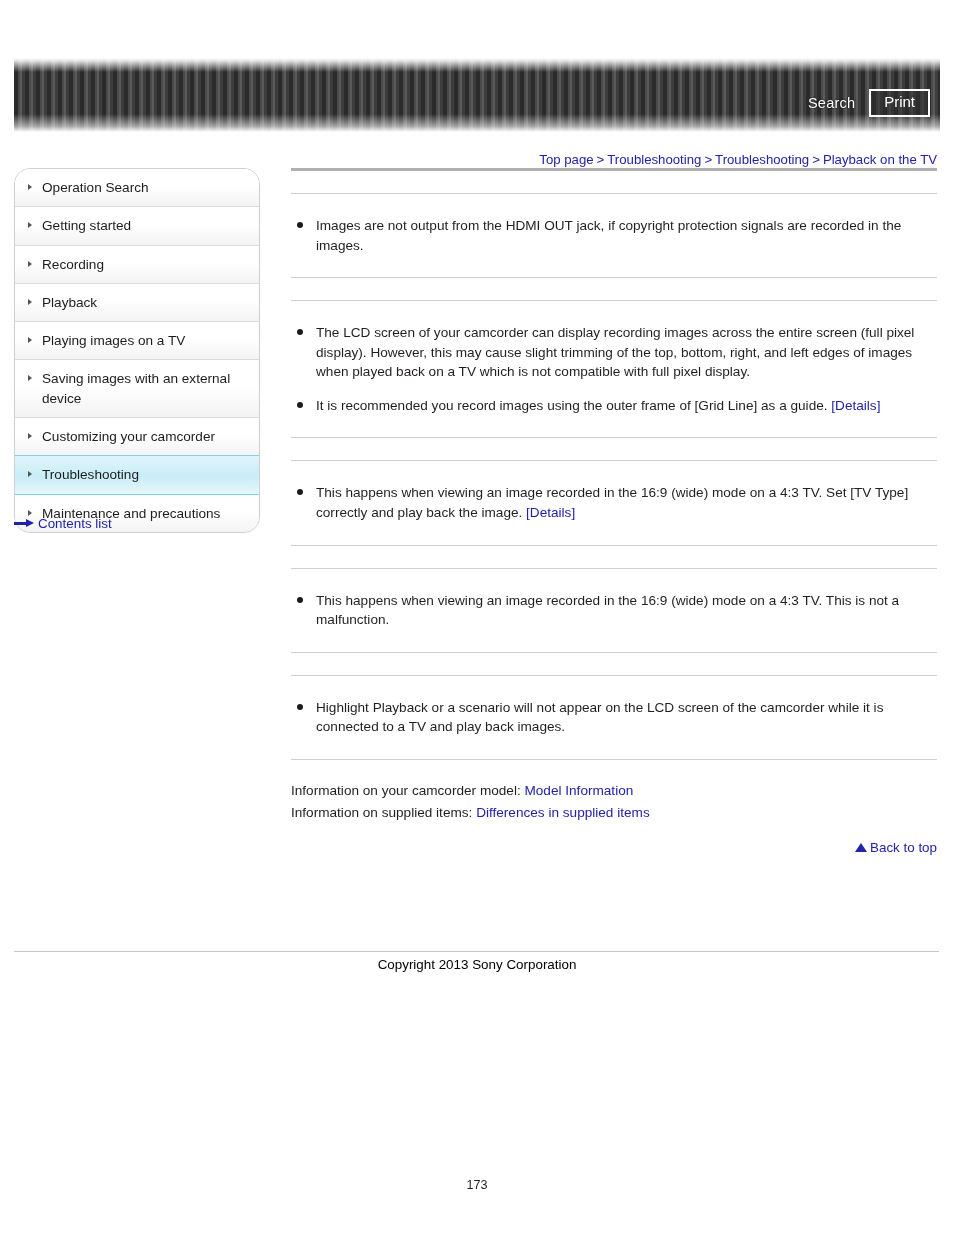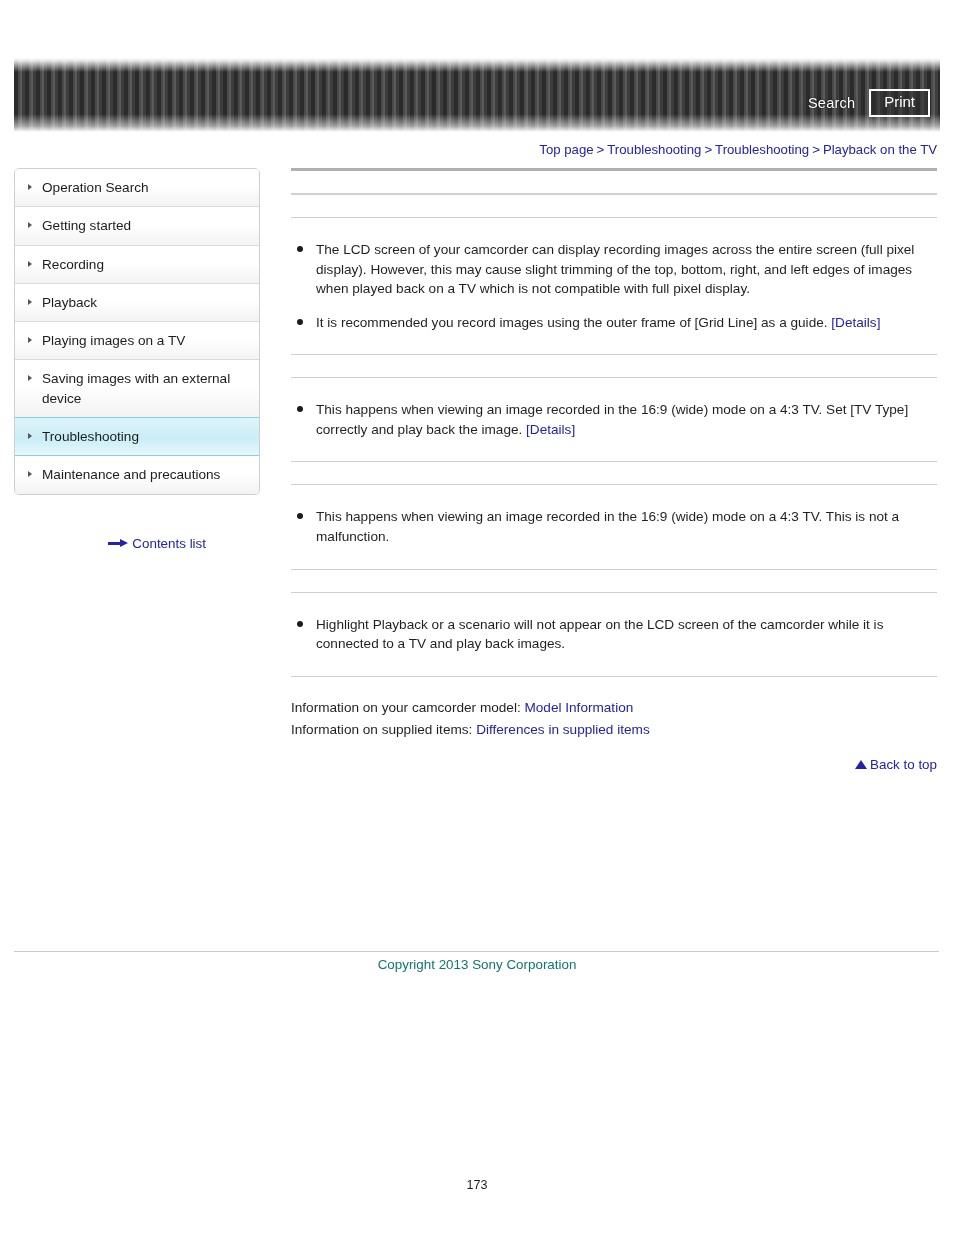--- a/index.html
+++ b/index.html
@@ -60,21 +60,21 @@
     padding: 3px 13px 4px 13px;
     background: rgba(45,45,45,0.55);
     line-height: 1.1;
     cursor: pointer;
   }
 
   
   #breadcrumb {
     position: absolute;
     left: 0;
-    top: 142px;
+    top: 152px;
     width: 937px;
     text-align: right;
     font-size: 13.2px;
     color: #1a1aa8;
     white-space: nowrap;
   }
   #breadcrumb .bc-link {
     color: #2222aa;
     text-decoration: none;
     cursor: pointer;
@@ -84,21 +84,21 @@
     padding: 0 3px;
   }
 
   
   #sidebar {
     position: absolute;
     left: 14px;
     top: 168px;
     width: 244px;
     border: 1px solid #cfcfcf;
-    border-radius: 5px;
+    border-radius: 16px;
     background: #ffffff;
     overflow: hidden;
   }
   .nav-item {
     position: relative;
     padding: 9px 12px 9px 27px;
     font-size: 13.6px;
     color: #1d1d1d;
     border-bottom: 1px solid #dcdcdc;
     background: linear-gradient(to bottom, #ffffff 0%, #ffffff 45%, #f3f3f3 100%);
@@ -120,23 +120,22 @@
   .nav-item.active {
     background: linear-gradient(to bottom, #dff4fa 0%, #c9edf7 55%, #e7f8fc 100%);
     border-top: 1px solid #7fd3e8;
     border-bottom: 1px solid #7fd3e8;
     margin-top: -1px;
   }
 
   #contents-list-row {
     position: absolute;
     left: 14px;
-    top: 536px;
+    top: 516px;
     width: 192px;
-    text-align: right;
     font-size: 13.4px;
     white-space: nowrap;
   }
   #contents-list-link {
     color: #2222aa;
     text-decoration: none;
     cursor: pointer;
   }
   .arrow-right-icon {
     display: inline-block;
@@ -253,21 +252,21 @@
     height: 1px;
     background: #c9c9c9;
   }
   #copyright {
     position: absolute;
     left: 0;
     top: 957px;
     width: 954px;
     text-align: center;
     font-size: 13.4px;
-    color: #0f766e;
+    color: #000000;
   }
   #page-number {
     position: absolute;
     left: 0;
     top: 1178px;
     width: 954px;
     text-align: center;
     font-size: 12.6px;
     color: #231f20;
   }
@@ -304,40 +303,52 @@
     <span>Playback</span>
   </div>
   <div class="nav-item">
     <span class="tri"></span>
     <span>Playing images on a TV</span>
   </div>
   <div class="nav-item">
     <span class="tri"></span>
     <span>Saving images with an external device</span>
   </div>
+  <div class="nav-item">
+    <span class="tri"></span>
+    <span>Customizing your camcorder</span>
+  </div>
   <div class="nav-item active">
     <span class="tri"></span>
     <span>Troubleshooting</span>
   </div>
   <div class="nav-item">
     <span class="tri"></span>
     <span>Maintenance and precautions</span>
   </div>
 </nav>
 
 <div id="contents-list-row">
   <span class="arrow-right-icon"></span><a id="contents-list-link" href="#">Contents list</a>
 </div>
 
 <main id="main">
 
   <div class="rule-thick"></div>
 
   <div class="section-heading"></div>
   <div class="rule-thin"></div>
+  <div class="section-body">
+    <ul class="bullets">
+      <li>
+        <span class="dot"></span>
+        <span>Images are not output from the HDMI OUT jack, if copyright protection signals are recorded in the images.</span>
+      </li>
+    </ul>
+  </div>
 
   <div class="rule-thin"></div>
 
   <div class="section-heading"></div>
   <div class="rule-thin"></div>
   <div class="section-body">
     <ul class="bullets">
       <li>
         <span class="dot"></span>
         <span>The LCD screen of your camcorder can display recording images across the entire screen (full pixel display). However, this may cause slight trimming of the top, bottom, right, and left edges of images when played back on a TV which is not compatible with full pixel display.</span>

